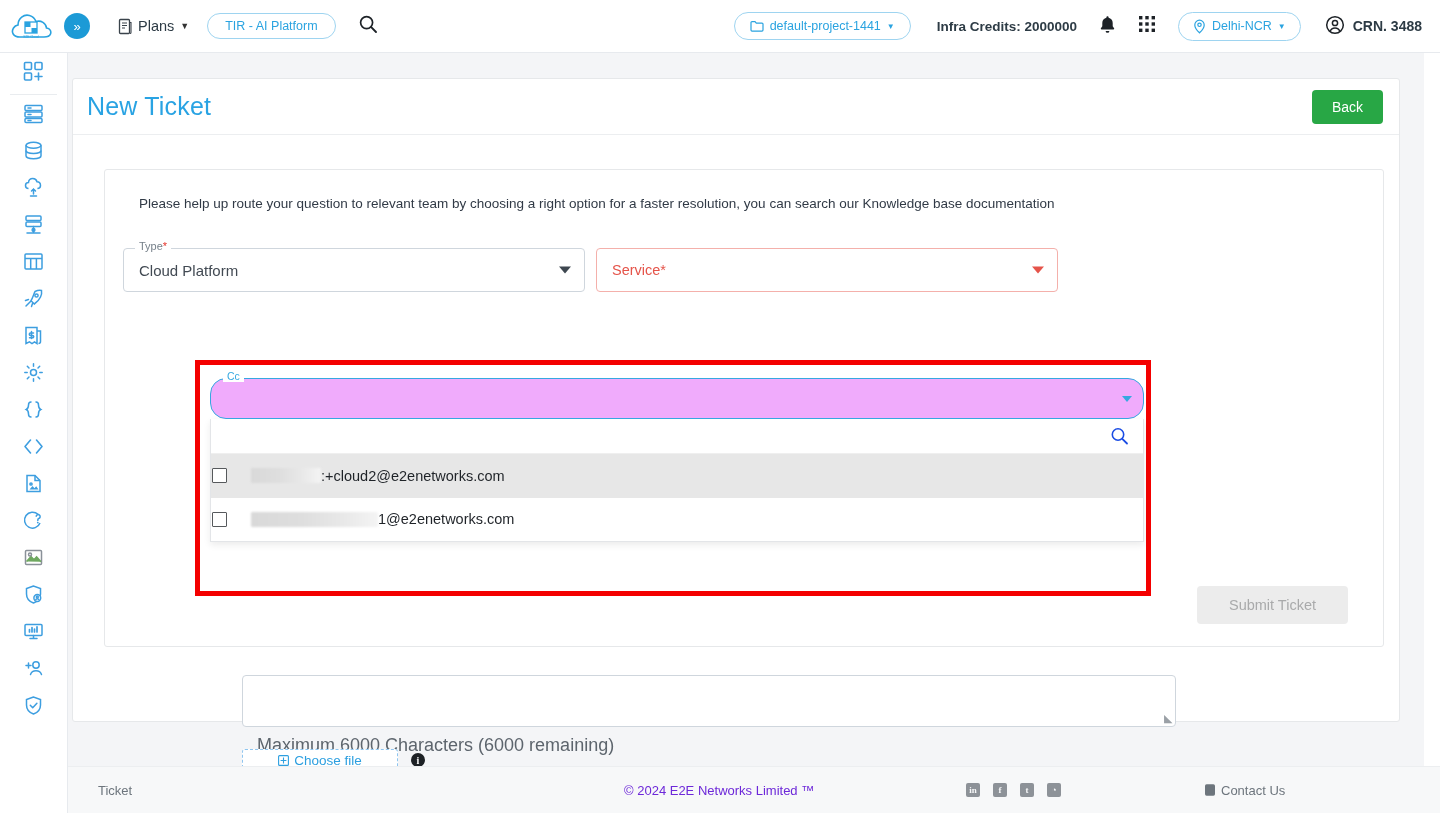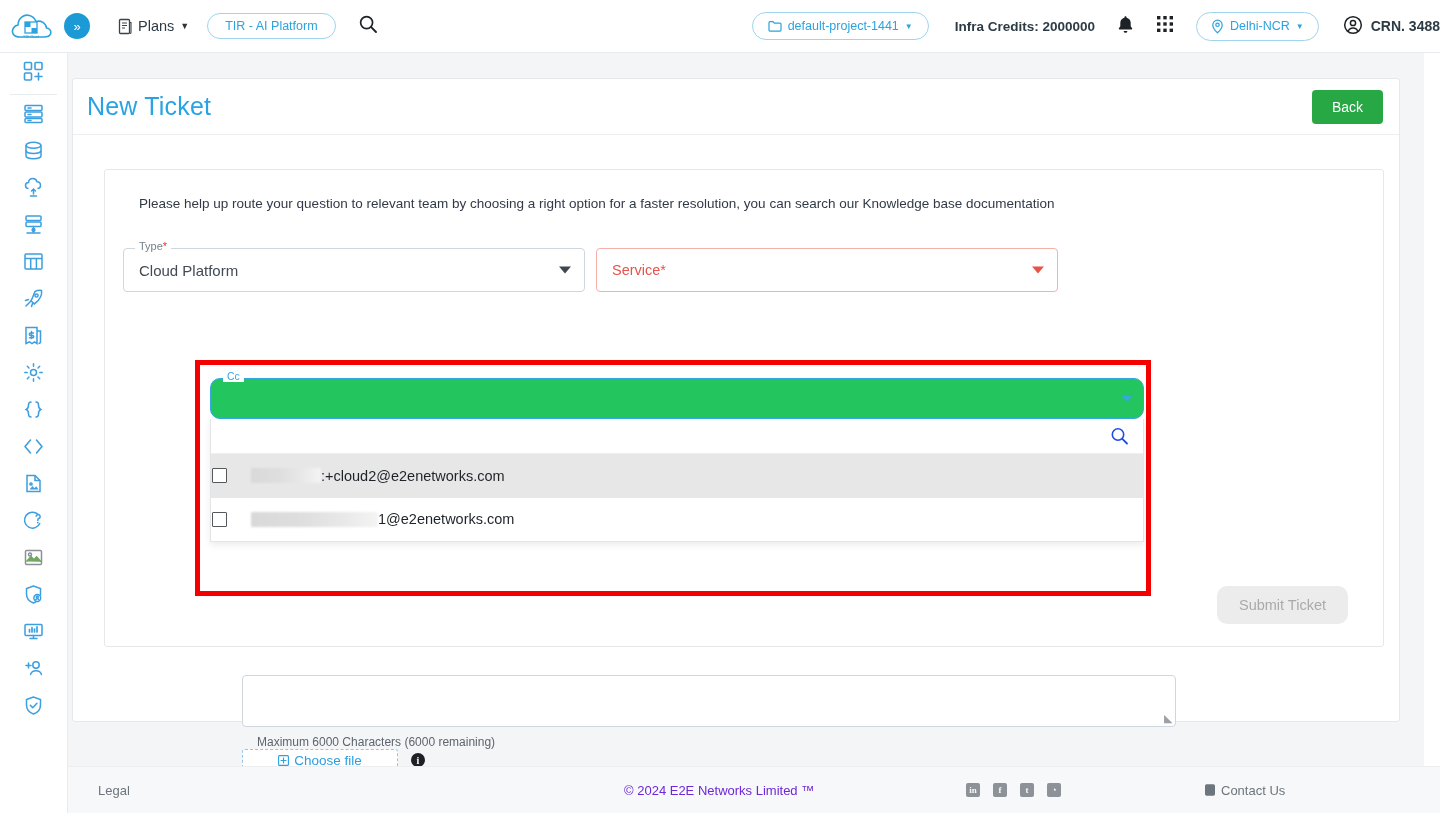--- a/index.html
+++ b/index.html
@@ -43,20 +43,21 @@
     color: #2aa3e0; font-size: 12.5px;
     padding: 5px 14px; display: flex; align-items: center; gap: 6px;
     cursor: pointer; white-space: nowrap;
   }
   .tir-pill { margin-left: 18px; padding: 5px 17px; align-items: center; }
 
   .search-hdr { margin-left: 22px; cursor: pointer; display:flex; }
 
   .hdr-right {
     margin-left: auto; display: flex; align-items: center; gap: 0px;
+    padding-right: 18px;
   }
   .proj-pill { padding: 6px 15px; font-size: 12.5px; }
   .infra-credits {
     font-size: 13.5px; color: #2d3b45; margin-left: 26px; white-space: nowrap;
     font-weight: 600;
   }
   .icon-btn { margin-left: 22px; cursor: pointer; display: flex; align-items: center; }
   .region-pill { margin-left: 22px; padding: 6px 14px; font-size: 12.5px;}
   .crn { margin-left: 24px; display: flex; align-items: center; gap: 8px;
          font-size: 14px; color: #2d3b45; font-weight: 600; cursor: pointer;}
@@ -156,22 +157,22 @@
     pointer-events: none;
   }
 
   .cc-wrap {
     position: absolute; left: 137px; top: 299px;
     width: 934px; z-index: 21;
   }
   .cc-field {
     position: relative;
     height: 41px;
-    border: 1.6px solid #36a8e0; border-radius: 10px;
-    background: #22c55e;
+    border: 1.6px solid #36a8e0; border-radius: 16px;
+    background: #f0abfc;
   }
   .cc-field .legend {
     position: absolute; top: -8px; left: 12px; background: #fff;
     padding: 0 4px; font-size: 10.5px; color: #36a8e0; line-height: 1;
   }
   .cc-field .arrow {
     position: absolute; right: 11px; top: 50%; transform: translateY(-50%);
     width: 0; height: 0;
     border-left: 5px solid transparent; border-right: 5px solid transparent;
     border-top: 6px solid #36a8e0;
@@ -224,43 +225,43 @@
     width: 934px; height: 52px;
     border: 1px solid #cfd6dd; border-radius: 4px; background: #fff;
   }
   .resize-grip {
     position: absolute; right: 3px; bottom: 2px;
     font-size: 11px; color: #9aa0a6; line-height: 1;
     transform: scaleX(-1);
   }
   .char-note {
     position: absolute; left: 152px; top: 565px;
-    font-size: 12px; color: #5d656d;
+    font-size: 18px; color: #5d656d;
   }
   .choose-file {
     position: absolute; left: 137px; top: 579px;
     width: 156px; height: 23px;
     border: 1px dashed #8ec5ef; border-radius: 3px;
     display: flex; align-items: center; justify-content: center; gap: 5px;
     color: #2c9fe0; font-size: 13.5px; cursor: pointer; background:#fff;
   }
   .info-dot {
     position: absolute; left: 306px; top: 583px;
     width: 14px; height: 14px; border-radius: 50%;
     background: #1d2125; color: #fff;
     font-size: 10px; font-weight: bold; font-family: "Liberation Serif", serif;
     display: flex; align-items: center; justify-content: center;
     cursor: pointer;
   }
 
   .submit-btn {
     position: absolute; right: 35px; bottom: 22px;
     background: #ececec; color: #a9aaab;
-    border: none; border-radius: 10px;
-    padding: 11px 22px; font-size: 14.5px;
+    border: none; border-radius: 4px;
+    padding: 11px 32px; font-size: 14.5px;
     font-family: inherit; cursor: default;
   }
 
   
   .footer {
     position: absolute; left: 68px; top: 766px;
     width: 1372px; height: 47px;
     background: #f7f8f9;
     border-top: 1px solid #eceef0;
   }
@@ -642,21 +643,21 @@
           </span>
         </div>
       </div>
     </div>
 
     <div class="redbox"></div>
   </div>
 </div>
 
 <div class="footer">
-  <div class="legal">Legal</div>
+  <div class="legal">Ticket</div>
   <div class="copy">© 2024 E2E Networks Limited ™</div>
   <div class="socials">
     <span class="sq">in</span>
     <span class="sq">f</span>
     <span class="sq">t</span>
     <span class="sq">◔</span>
   </div>
   <div class="contact">
     <span>
       <svg width="12" height="13" viewBox="0 0 12 13" fill="#6d757d" style="display:block">

